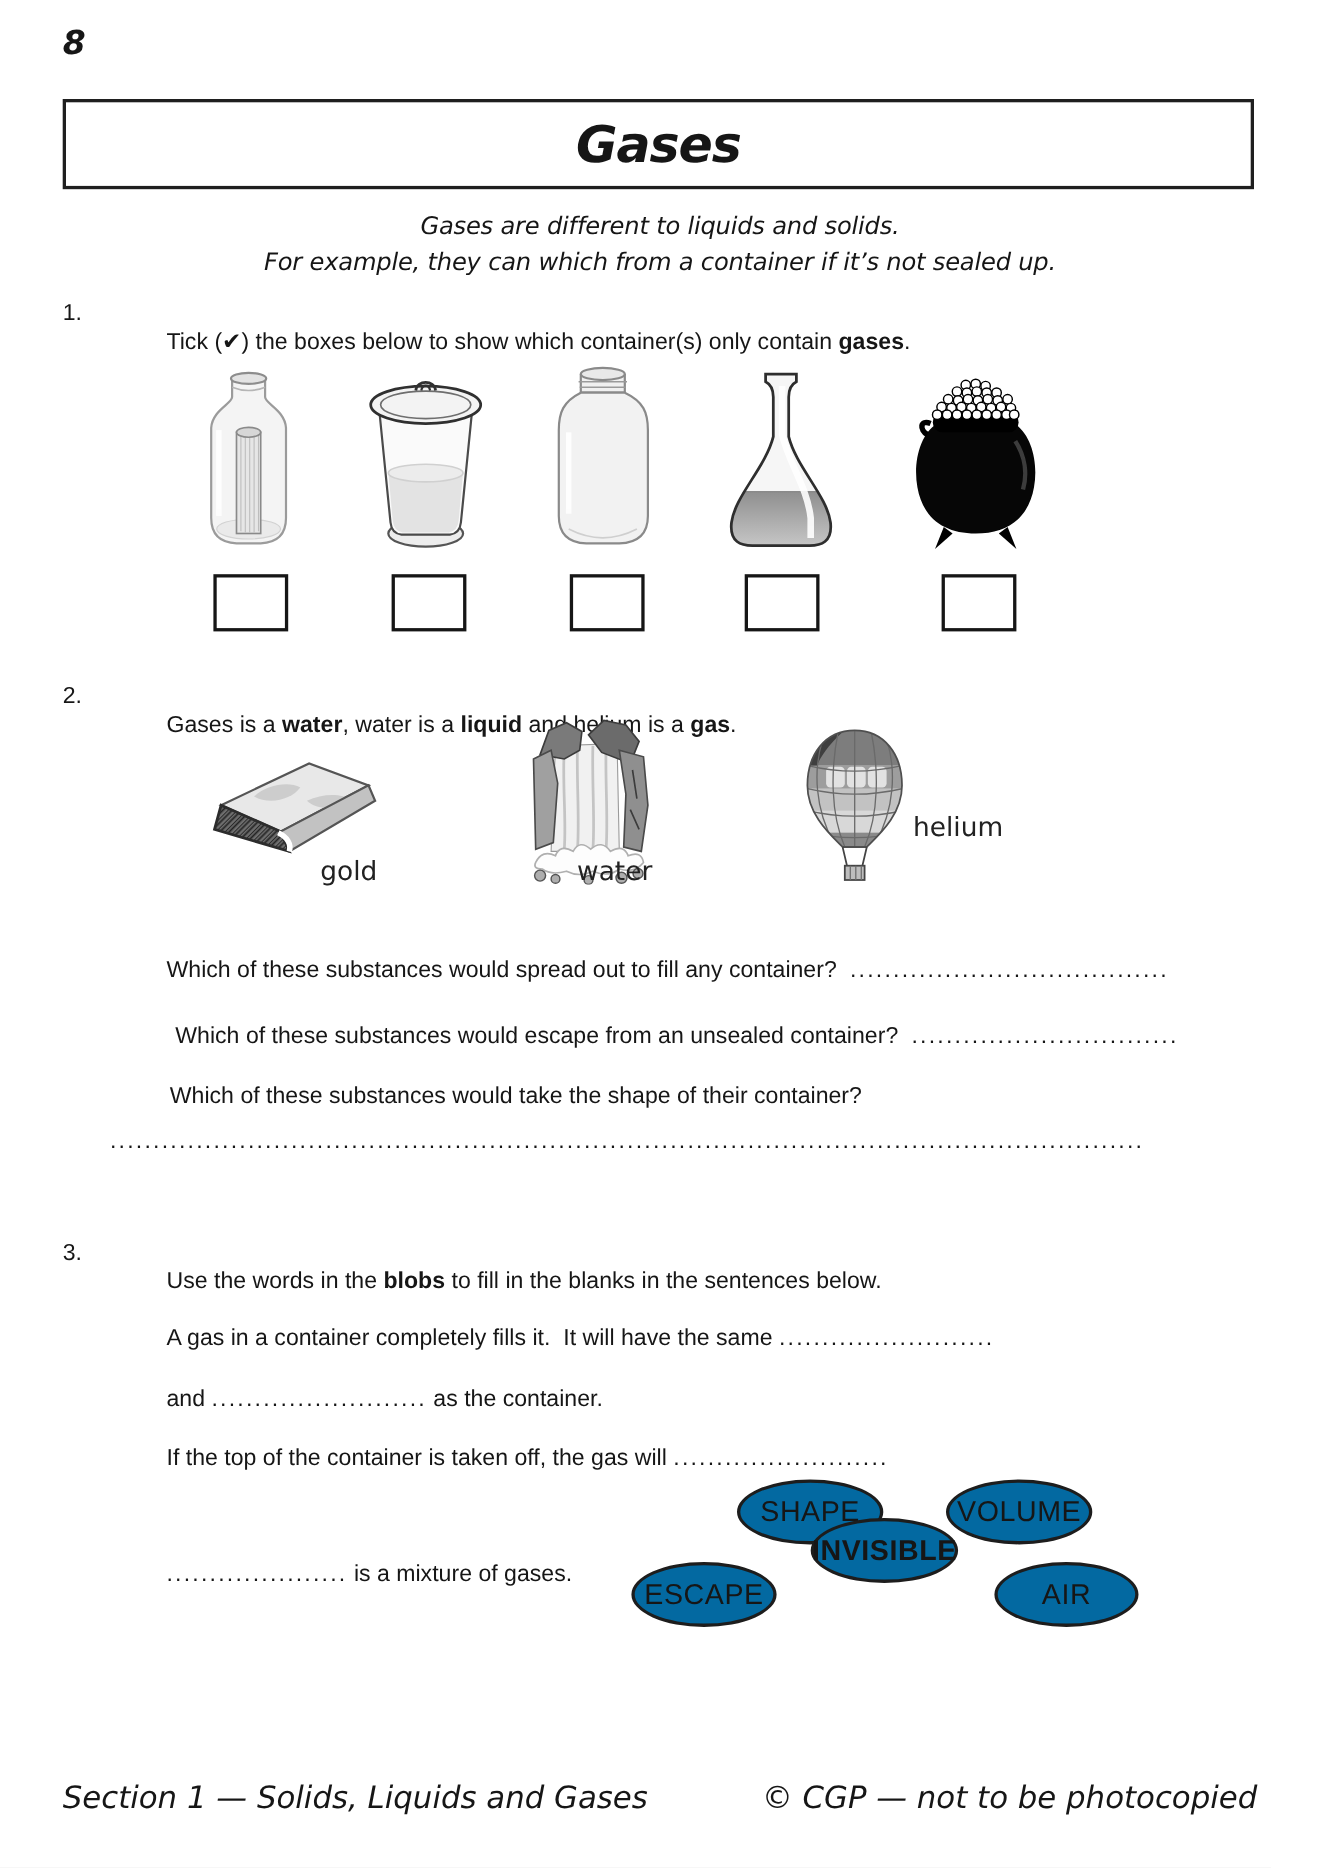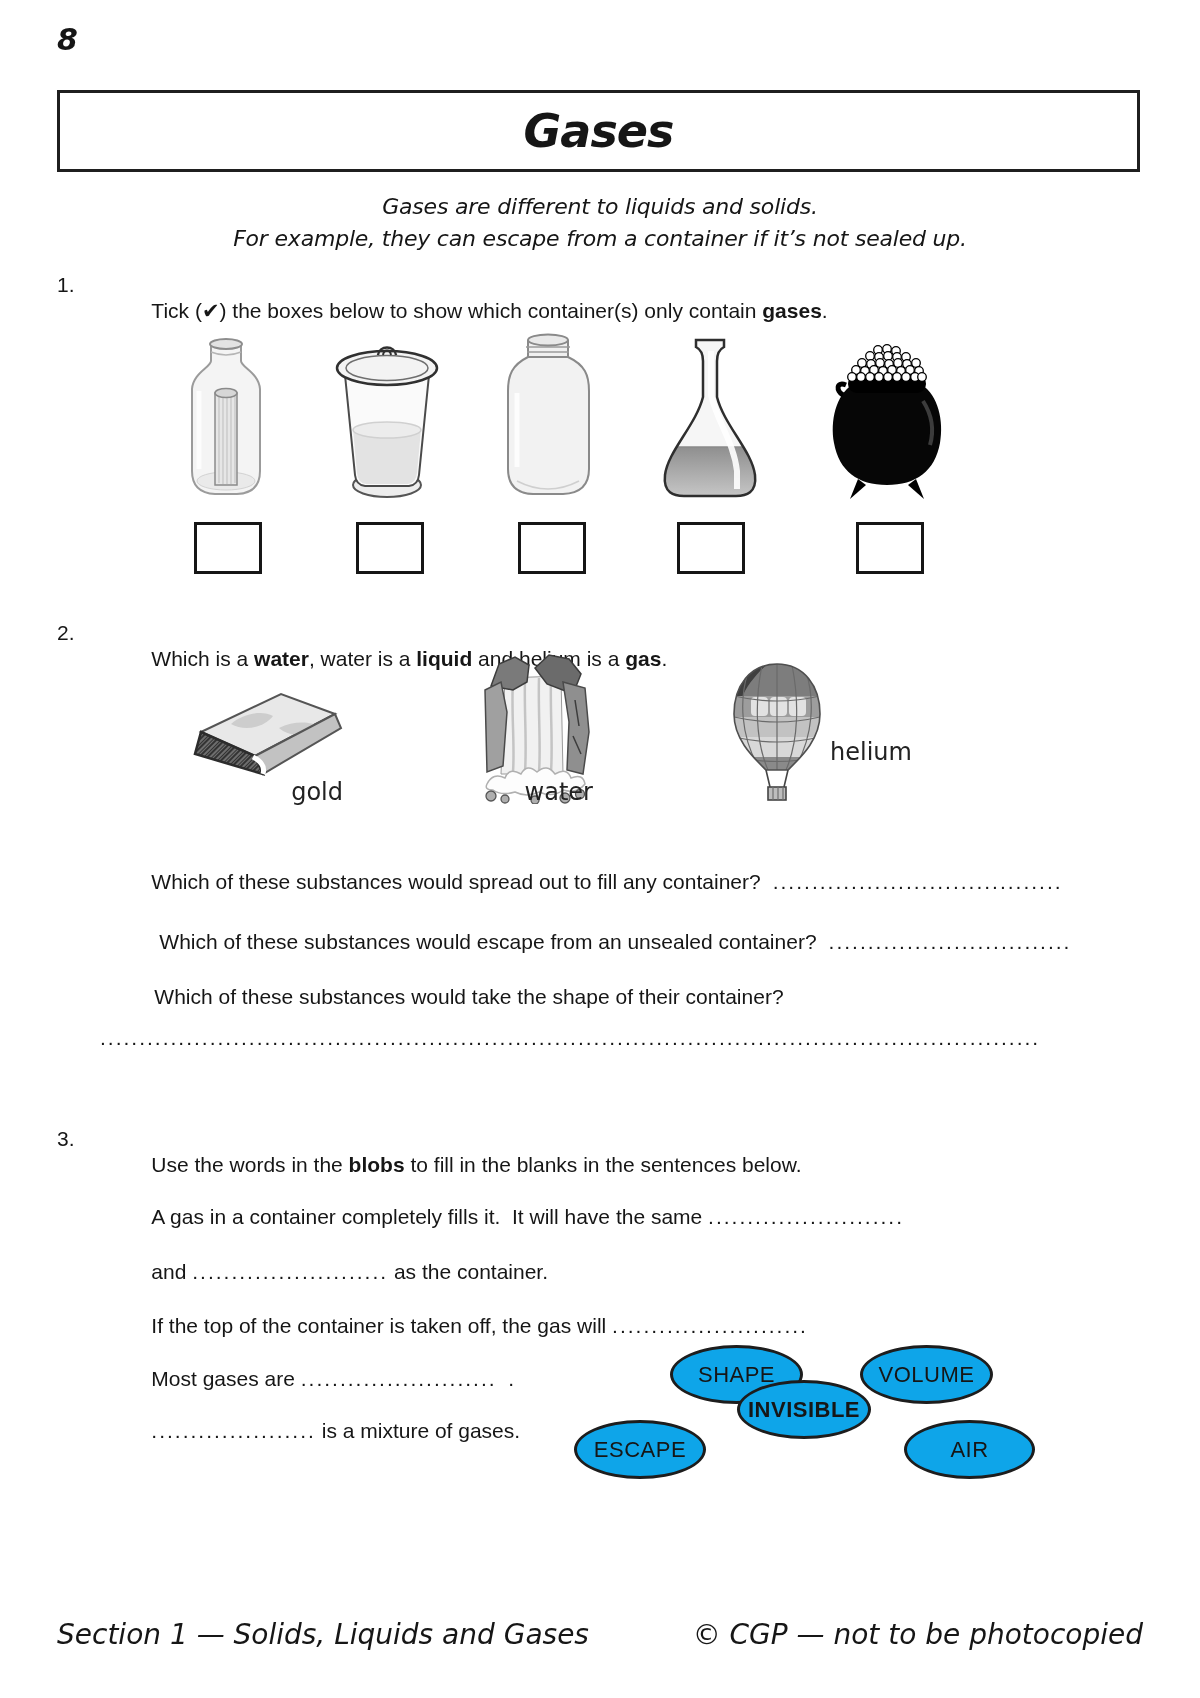--- a/index.html
+++ b/index.html
@@ -10,38 +10,38 @@
   .line b{font-weight:700;}
   .dots{letter-spacing:2px;white-space:pre-wrap;}
   .gap{margin-left:12px;}
   .cgp{font-family:"DejaVu Sans",sans-serif;font-style:italic;}
   .pagenum{font-size:30px;font-weight:700;}
   .titlebox{left:57px;top:90px;width:1077px;height:76px;border:3px solid #1f1f1f;
             display:flex;align-items:center;justify-content:center;}
   .title{font-size:46px;font-weight:700;letter-spacing:-1px;}
   .subtitle{left:0;width:1200px;text-align:center;font-size:22px;letter-spacing:-0.2px;font-weight:500;}
   .checkbox{width:62px;height:46px;border:3px solid #161616;background:#fff;}
-  .blob{background:#0ea5e9;border:3px solid #1d1d1d;border-radius:50%;
-        display:flex;align-items:center;justify-content:center;font-size:22px;letter-spacing:0.5px;}
+  .blob{background:#0369a1;border:3px solid #1d1d1d;border-radius:50%;
+        display:flex;align-items:center;justify-content:center;font-size:26px;letter-spacing:0.5px;}
   .imglabel{font-family:"DejaVu Sans",sans-serif;font-size:24px;color:#222;text-align:right;}
   .footer{font-size:28px;}
 </style>
 </head>
 <body>
 
 <div class="page">
 
   <div class="abs cgp pagenum" style="left:57px;top:22px;">8</div>
 
   <div class="abs titlebox">
     <span class="cgp title">Gases</span>
   </div>
 
   <div class="abs cgp subtitle" style="top:194px;">Gases are different to liquids and solids.</div>
-  <div class="abs cgp subtitle" style="top:226px;">For example, they can escape from a container if it’s not sealed up.</div>
+  <div class="abs cgp subtitle" style="top:226px;">For example, they can which from a container if it’s not sealed up.</div>
 
   <div class="abs line" style="left:57px;top:272px;">1.</div>
   <div class="abs line" style="left:128px;top:272px;">
     <span>Tick (✔) the boxes below to show which container(s) only contain </span><b>gases</b><span>.</span>
   </div>
 
   <svg class="abs" style="left:185px;top:331px;" width="82" height="172" viewBox="0 0 82 172">
     <path d="M26,14 L26,30 C26,36 8,42 7,58 L7,140 Q7,162 30,163 L52,163 Q75,162 75,140 L75,58 C74,42 56,36 56,30 L56,14 Z" fill="#f4f4f4" stroke="#9b9b9b" stroke-width="2"></path>
     <ellipse cx="41" cy="150" rx="29" ry="9" fill="#eaeaea" stroke="#d2d2d2"></ellipse>
     <path d="M14,60 L14,138" stroke="#ffffff" stroke-width="5" opacity="0.9"></path>
@@ -137,21 +137,21 @@
   </svg>
 
   <div class="abs checkbox" style="left:194px;top:522px;"></div>
   <div class="abs checkbox" style="left:356px;top:522px;"></div>
   <div class="abs checkbox" style="left:518px;top:522px;"></div>
   <div class="abs checkbox" style="left:677px;top:522px;"></div>
   <div class="abs checkbox" style="left:856px;top:522px;"></div>
 
   <div class="abs line" style="left:57px;top:620px;">2.</div>
   <div class="abs line" style="left:128px;top:620px;">
-    <span>Which is a </span><b>water</b><span>, water is a </span><b>liquid</b><span> and helium is a </span><b>gas</b><span>.</span>
+    <span>Gases is a </span><b>water</b><span>, water is a </span><b>liquid</b><span> and helium is a </span><b>gas</b><span>.</span>
   </div>
 
   <svg class="abs" style="left:185px;top:682px;" width="158" height="112" viewBox="0 0 158 112">
     <defs>
       <pattern id="hatch" width="6" height="6" patternUnits="userSpaceOnUse" patternTransform="rotate(45)">
         <rect width="6" height="6" fill="#6e6e6e"></rect>
         <path d="M0,0 L0,6 M3,0 L3,6" stroke="#242424" stroke-width="1.6"></path>
       </pattern>
     </defs>
     <polygon points="16,50 96,12 150,32 70,74" fill="#e8e8e8" stroke="#555" stroke-width="2"></polygon>
@@ -227,23 +227,20 @@
 
   <div class="abs line" style="left:128px;top:1178px;">
     <span>A gas in a container completely fills it.  It will have the same </span><span class="dots">.........................</span><span></span>
   </div>
   <div class="abs line" style="left:128px;top:1233px;text-align:right;">
     <span>and </span><span class="dots">.........................</span><span> as the container.</span>
   </div>
   <div class="abs line" style="left:128px;top:1287px;">
     <span>If the top of the container is taken off, the gas will </span><span class="dots">.........................</span><span></span>
   </div>
-  <div class="abs line" style="left:128px;top:1340px;">
-    <span>Most gases are </span><span class="dots">.........................</span><span>  .</span>
-  </div>
   <div class="abs line" style="left:128px;top:1392px;">
     <span class="dots">.....................</span><span> is a mixture of gases.</span>
   </div>
 
   <div class="abs blob" style="left:670px;top:1345px;width:127px;height:53px;">
     <span>SHAPE</span>
   </div>
   <div class="abs blob" style="left:860px;top:1345px;width:127px;height:53px;">
     <span>VOLUME</span>
   </div>

